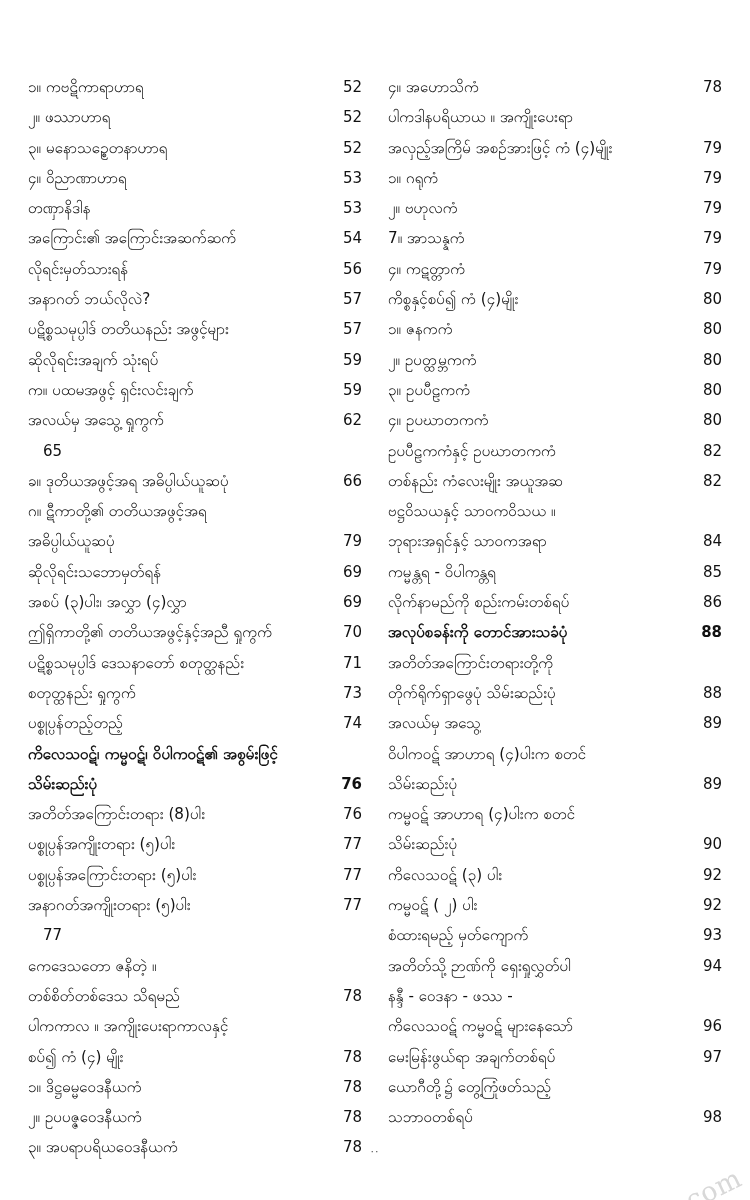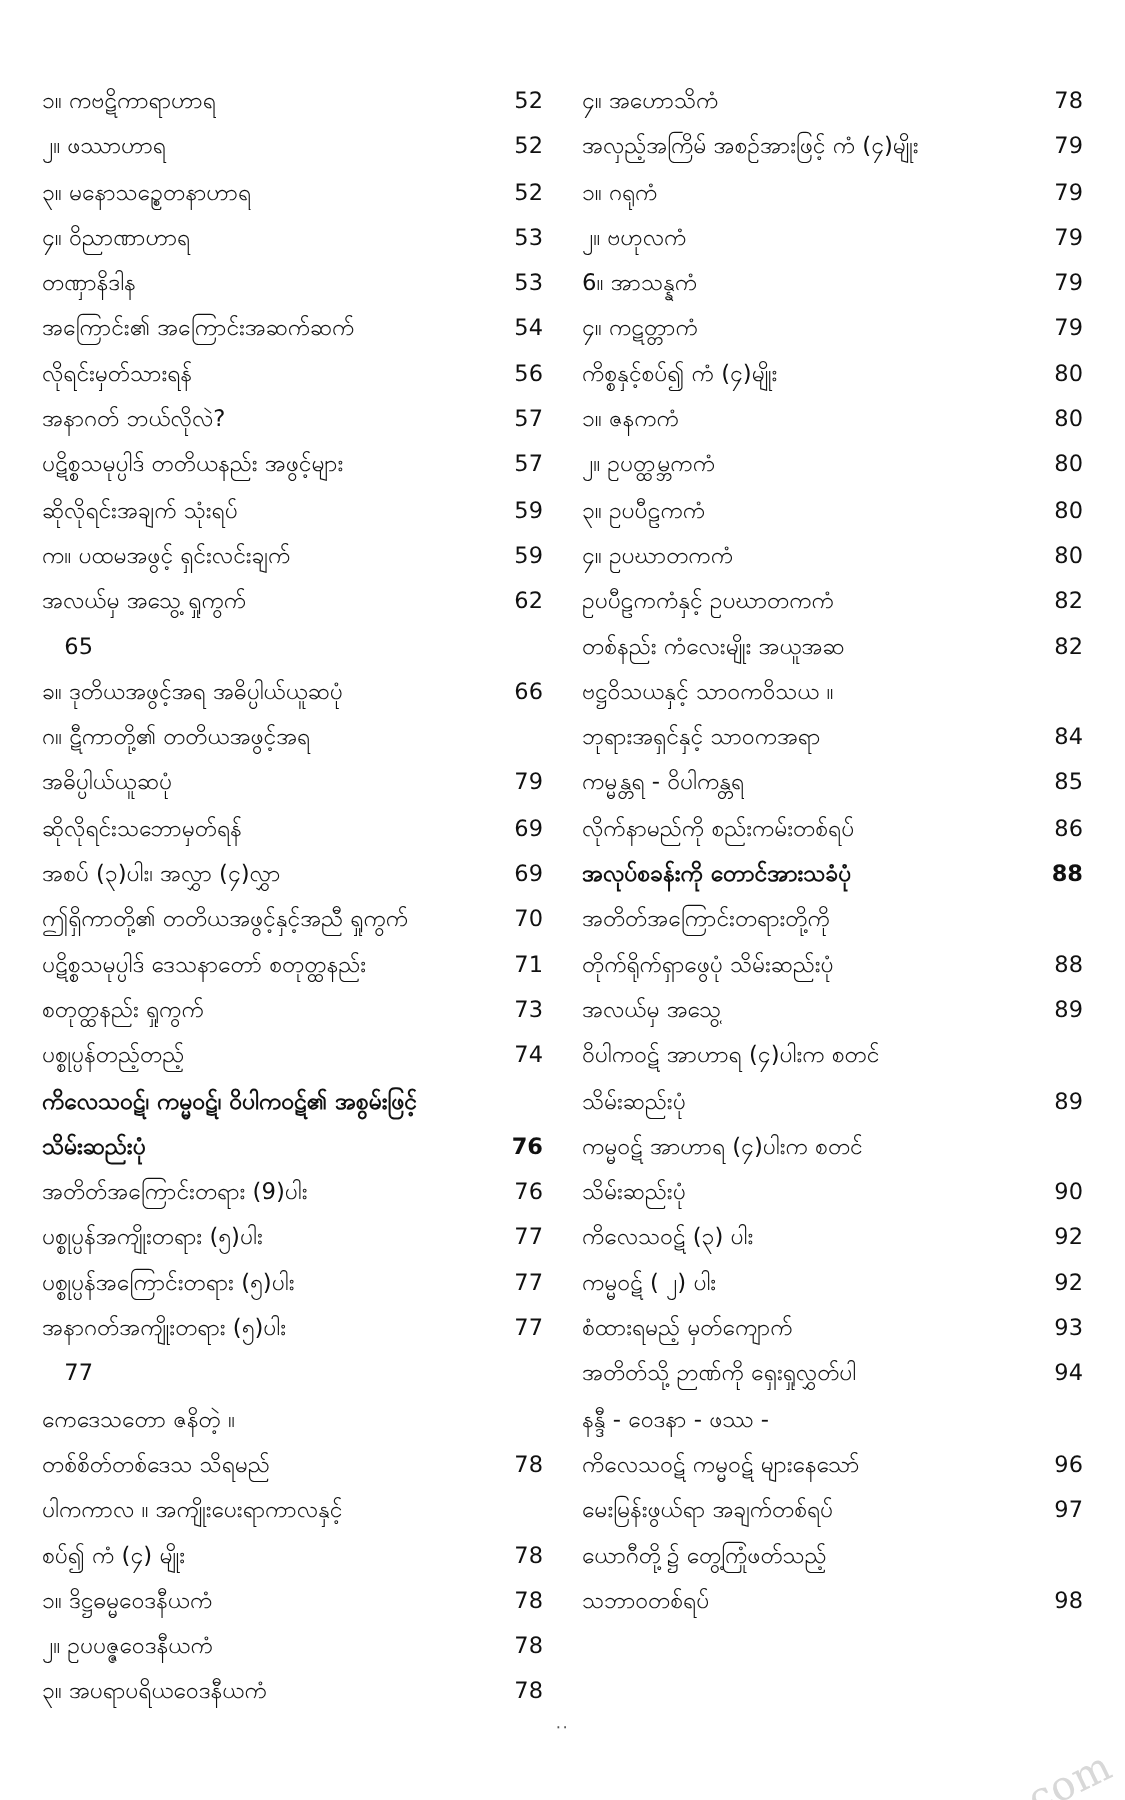--- a/index.html
+++ b/index.html
@@ -11,21 +11,21 @@
     width: 750px;
     height: 1200px;
     position: relative;
     font-family: "DejaVu Sans", "Liberation Sans", sans-serif;
     color: #111111;
     overflow: hidden;
   }
   .page {
     position: absolute;
     inset: 0;
-    padding: 52px 28px 0 28px;
+    padding: 72px 28px 0 28px;
     box-sizing: border-box;
   }
   .columns {
     display: flex;
     flex-direction: row;
     align-items: flex-start;
     gap: 26px;
   }
   .col {
     flex: 1 1 0;
@@ -175,21 +175,21 @@
         </div>
         <div class="toc-row bold nopage">
           <span class="toc-title">ကိလေသဝဋ်၊ ကမ္မဝဋ်၊ ဝိပါကဝဋ်၏ အစွမ်းဖြင့်</span>
           <span class="toc-page"></span>
         </div>
         <div class="toc-row bold">
           <span class="toc-title">သိမ်းဆည်းပုံ</span>
           <span class="toc-page">76</span>
         </div>
         <div class="toc-row">
-          <span class="toc-title">အတိတ်အကြောင်းတရား (9)ပါး</span>
+          <span class="toc-title">အတိတ်အကြောင်းတရား (8)ပါး</span>
           <span class="toc-page">76</span>
         </div>
         <div class="toc-row">
           <span class="toc-title">ပစ္စုပ္ပန်အကျိုးတရား (၅)ပါး</span>
           <span class="toc-page">77</span>
         </div>
         <div class="toc-row">
           <span class="toc-title">ပစ္စုပ္ပန်အကြောင်းတရား (၅)ပါး</span>
           <span class="toc-page">77</span>
         </div>
@@ -227,34 +227,38 @@
         <div class="toc-row">
           <span class="toc-title">၃။ အပရာပရိယဝေဒနီယကံ</span>
           <span class="toc-page">78</span>
         </div>
       </div>
     <div class="col" id="right-col">
         <div class="toc-row">
           <span class="toc-title">၄။ အဟောသိကံ</span>
           <span class="toc-page">78</span>
         </div>
+        <div class="toc-row nopage">
+          <span class="toc-title">ပါကဒါနပရိယာယ ။ အကျိုးပေးရာ</span>
+          <span class="toc-page"></span>
+        </div>
         <div class="toc-row">
           <span class="toc-title">အလှည့်အကြိမ် အစဉ်အားဖြင့် ကံ (၄)မျိုး</span>
           <span class="toc-page">79</span>
         </div>
         <div class="toc-row">
           <span class="toc-title">၁။ ဂရုကံ</span>
           <span class="toc-page">79</span>
         </div>
         <div class="toc-row">
           <span class="toc-title">၂။ ဗဟုလကံ</span>
           <span class="toc-page">79</span>
         </div>
         <div class="toc-row">
-          <span class="toc-title">6။ အာသန္နကံ</span>
+          <span class="toc-title">7။ အာသန္နကံ</span>
           <span class="toc-page">79</span>
         </div>
         <div class="toc-row">
           <span class="toc-title">၄။ ကဋတ္တာကံ</span>
           <span class="toc-page">79</span>
         </div>
         <div class="toc-row">
           <span class="toc-title">ကိစ္စနှင့်စပ်၍ ကံ (၄)မျိုး</span>
           <span class="toc-page">80</span>
         </div>

